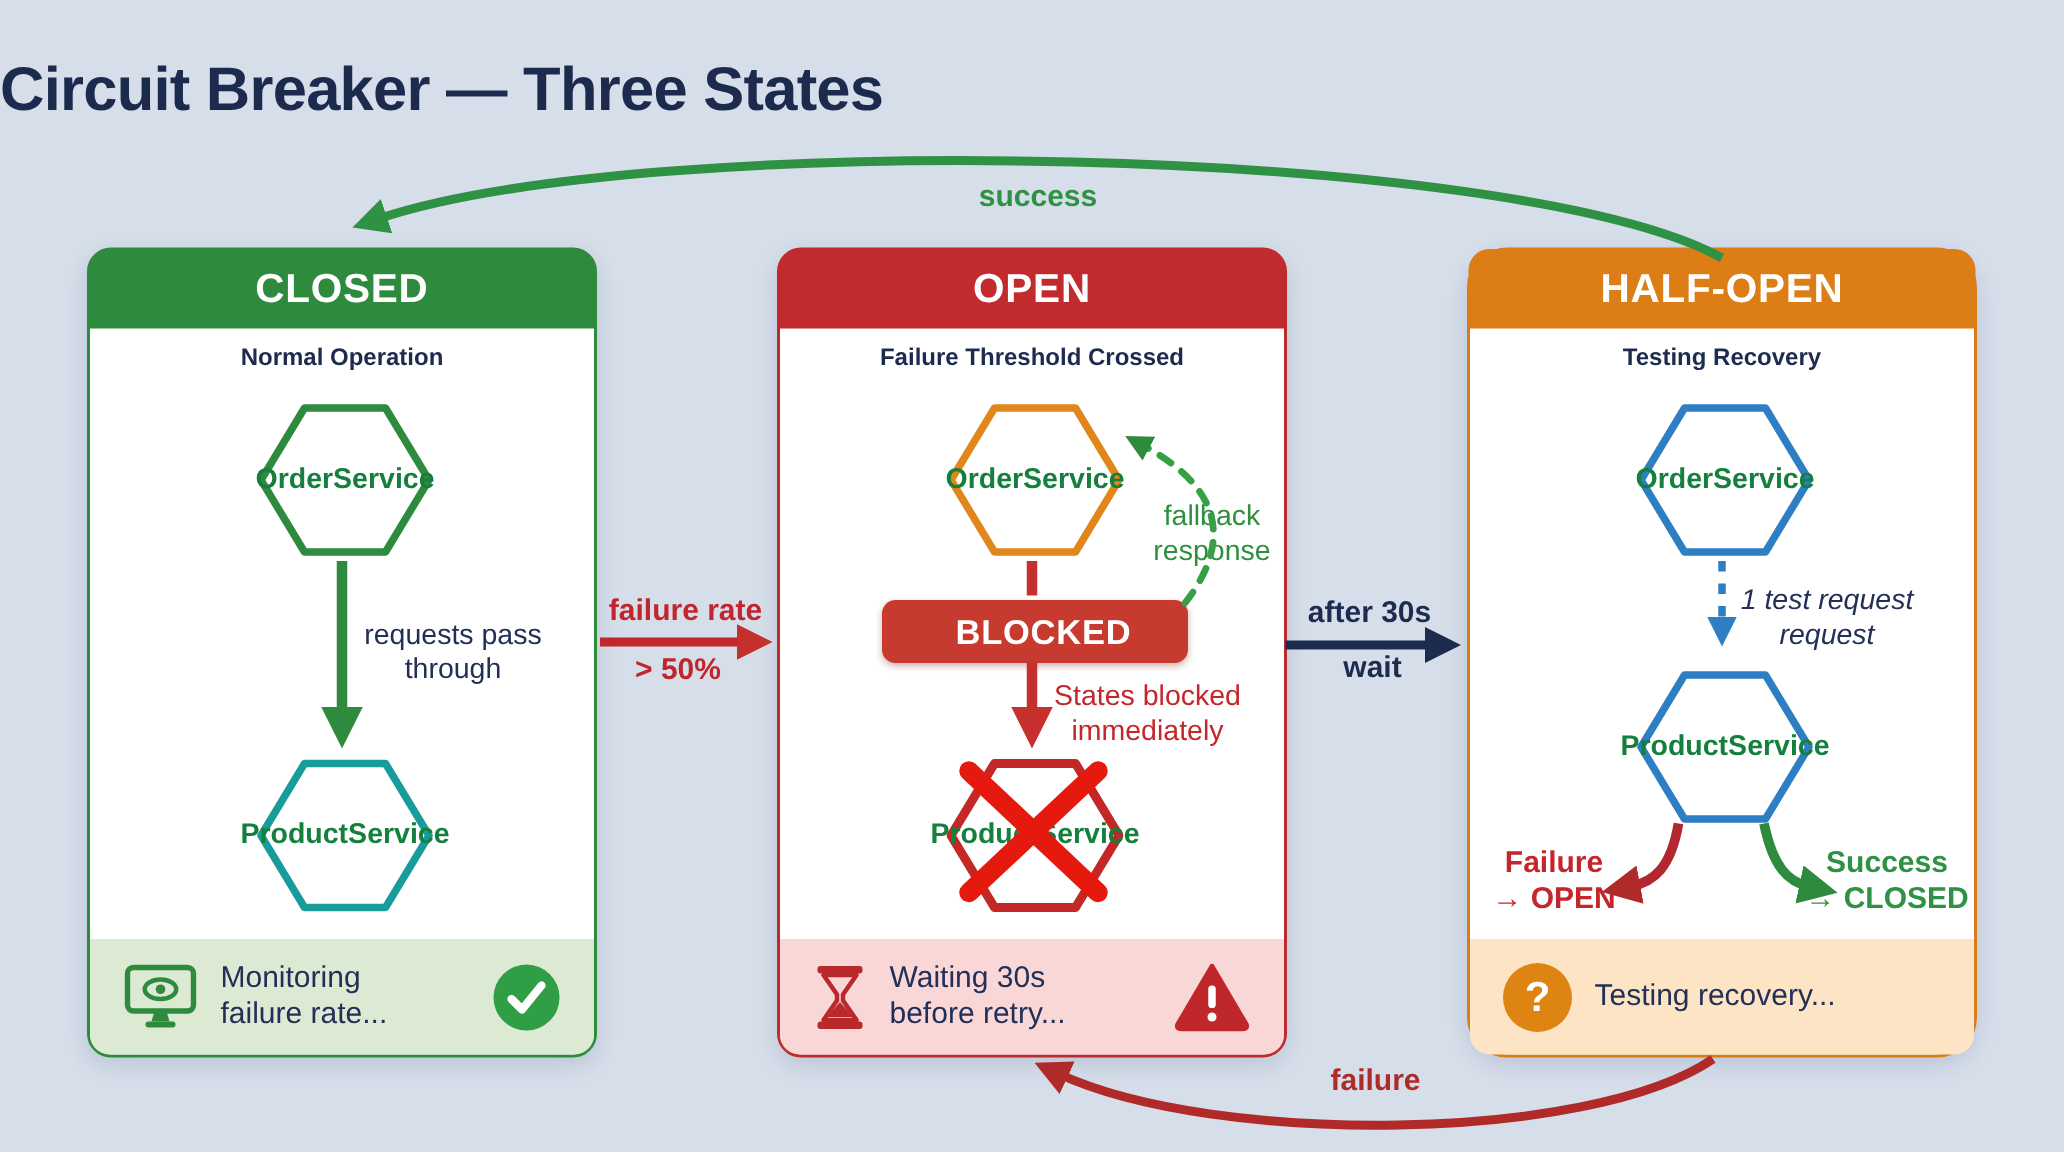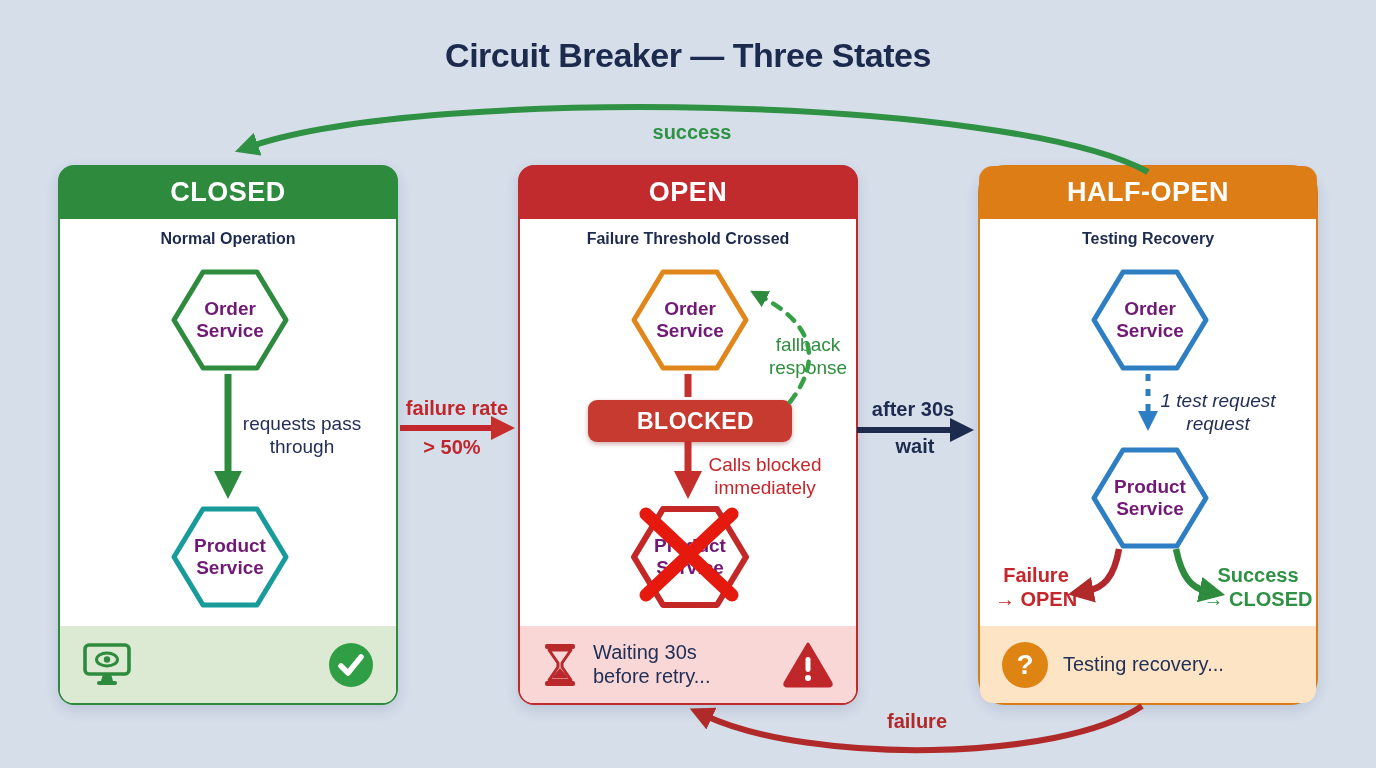--- a/index.html
+++ b/index.html
@@ -3,22 +3,22 @@
 <meta charset="utf-8">
 <style>
   html,body{margin:0;padding:0;background:#b9c4d6;}
   .canvas{
     position:relative;width:1376px;height:768px;overflow:hidden;
     background:#d6deea;
     font-family:"Liberation Sans",sans-serif;
     color:#1d2b4f;
   }
   .page-title{
-    position:absolute;top:36px;left:0;width:100%;text-align:center;
-    font-size:34px;font-weight:bold;color:#1b2a4d;letter-spacing:-0.5px;margin:0;
+    position:absolute;top:36px;left:0;width:100%;
+    font-size:41px;font-weight:bold;color:#1b2a4d;letter-spacing:-0.5px;margin:0;
   }
   
   .card{
     position:absolute;top:165px;width:340px;height:540px;background:#ffffff;
     border-radius:16px;border:2.5px solid;box-sizing:border-box;
     box-shadow:0 5px 14px rgba(30,50,90,.14);z-index:1;padding-left:24px;
   }
   .card.closed{left:58px;border-color:#2e8b3e;}
   .card.open{left:518px;border-color:#bf2a2c;}
   .card.half{left:978px;border-color:#d97c16;border-radius:27px;}
@@ -31,23 +31,23 @@
   .open .card-header{background:#c22b2d;}
   .half .card-header{background:#dc7d15;}
   .card-subtitle{
     position:absolute;top:63px;left:0;right:0;text-align:center;
     font-size:16px;font-weight:bold;color:#1d2b4f;
   }
   
   .hex{position:absolute;width:118px;height:106px;}
   .hex svg{position:absolute;left:0;top:0;}
   .hex-label{
-    position:absolute;left:0;top:0;right:0;bottom:0;display:flex;flex-direction:column;
+    position:absolute;left:0;top:0;right:0;bottom:0;display:flex;flex-direction:row;
     align-items:center;justify-content:center;font-size:19px;font-weight:bold;
-    color:#701a75;line-height:1.18;
+    color:#15803d;line-height:1.18;
   }
   
   .note{position:absolute;transform:translateX(-50%);text-align:center;line-height:1.22;font-size:19px;white-space:nowrap;}
   .note span{display:block;}
   .note.navy{color:#223057;}
   .note.red{color:#c5262b;}
   .note.green{color:#2e8f3e;}
   .note.bold{font-weight:bold;}
   
   .blocked-badge{
@@ -119,20 +119,24 @@
     </div>
 
     <footer class="card-footer">
       <svg width="50" height="46" viewBox="0 0 50 46">
         <rect x="3" y="3" width="44" height="29" rx="4" fill="none" stroke="#2e8b3e" stroke-width="3.6"></rect>
         <ellipse cx="25" cy="17.5" rx="10.5" ry="6.5" fill="none" stroke="#2e8b3e" stroke-width="3"></ellipse>
         <circle cx="25" cy="17.5" r="3.2" fill="#2e8b3e"></circle>
         <path d="M21 32 L19 39 H31 L29 32 Z" fill="#2e8b3e"></path>
         <rect x="15" y="39" width="20" height="4" rx="2" fill="#2e8b3e"></rect>
       </svg>
+      <div class="footer-text">
+        <div>Monitoring</div>
+        <div>failure rate...</div>
+      </div>
       <svg class="footer-status" width="46" height="46" viewBox="0 0 46 46">
         <circle cx="23" cy="23" r="22" fill="#2f9e44"></circle>
         <path d="M13 24 L20 31 L33 15" fill="none" stroke="#ffffff" stroke-width="5.5" stroke-linecap="round" stroke-linejoin="round"></path>
       </svg>
     </footer>
   </section>
 
   <section class="card open">
     <header class="card-header">
       <span>OPEN</span>
@@ -160,21 +164,21 @@
         <path d="M13 1.5 L2 5.5 V14 C2 20.8 6.6 25.8 13 28.5 Z" fill="#ffffff"></path>
       </svg>
       <span>BLOCKED</span>
       <svg width="30" height="30" viewBox="0 0 30 30">
         <circle cx="15" cy="15" r="13" fill="#ffffff"></circle>
         <line x1="7" y1="7" x2="23" y2="23" stroke="#c73a30" stroke-width="5"></line>
       </svg>
     </div>
 
     <div class="note red" style="left:245px;top:286px;">
-      <span>Calls blocked</span>
+      <span>States blocked</span>
       <span>immediately</span>
     </div>
 
     <div class="hex" style="left:111px;top:337px;">
       <svg width="118" height="106" viewBox="0 0 118 106">
         <polygon points="3,53 32,5 86,5 115,53 86,101 32,101" fill="#ffffff" stroke="#c32726" stroke-width="6" stroke-linejoin="round"></polygon>
       </svg>
       <div class="hex-label">
         <span>Product</span>
         <span>Service</span>

